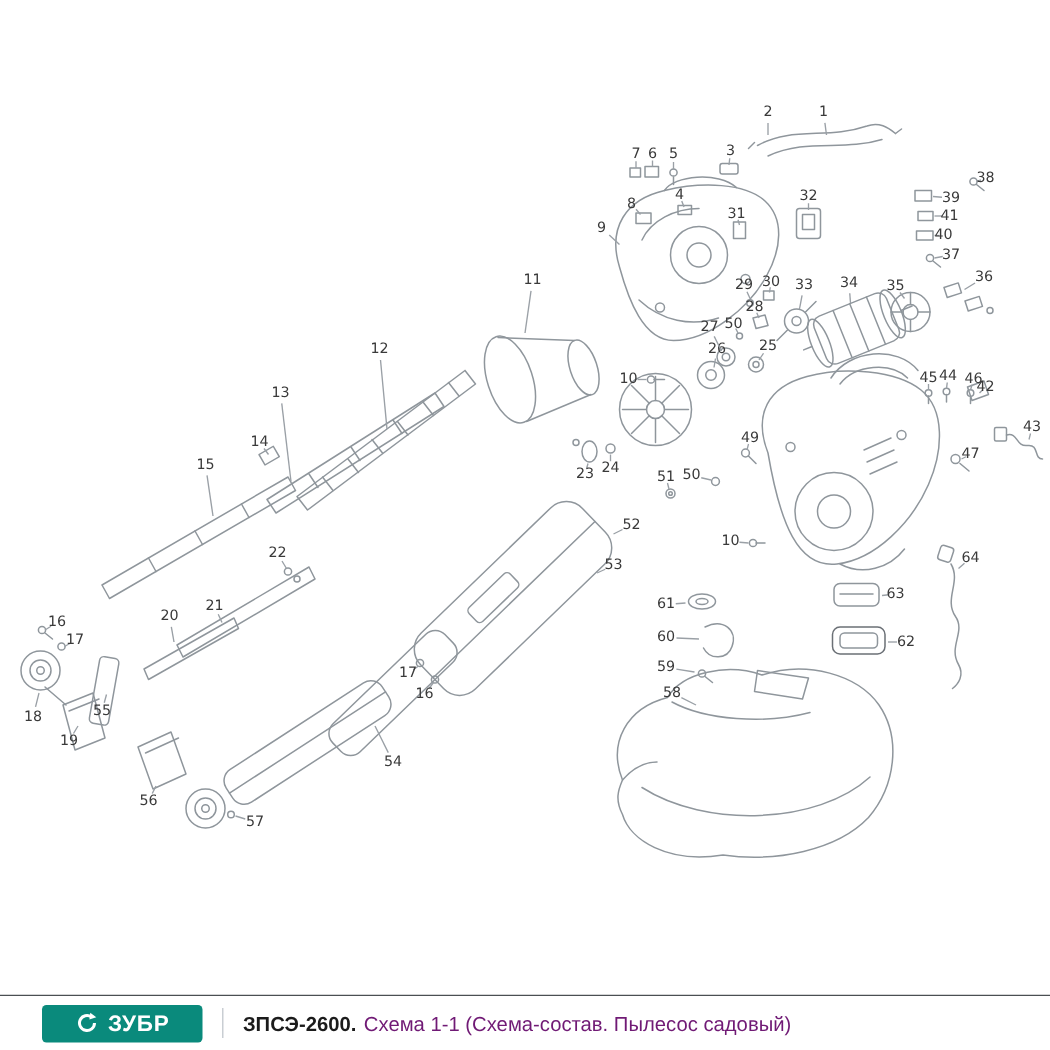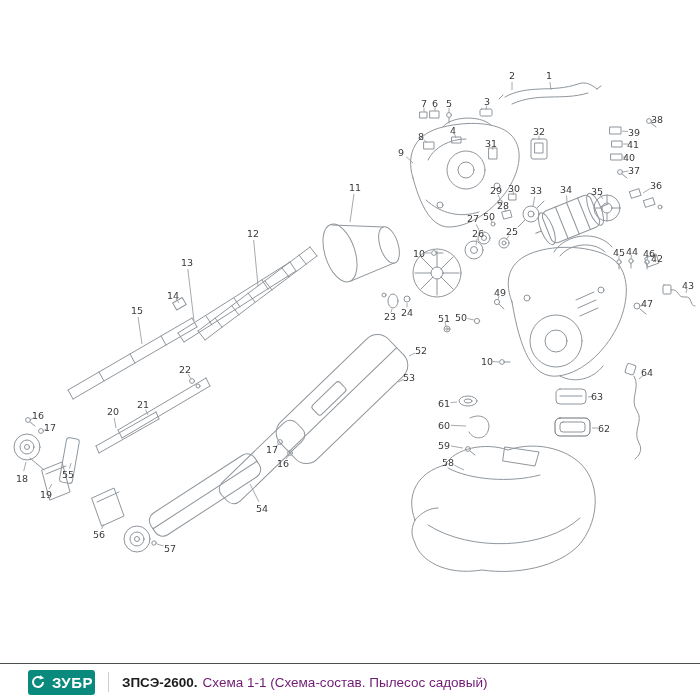--- a/index.html
+++ b/index.html
@@ -16,21 +16,21 @@
   }
   #callout-layer line{stroke:#9aa0a6;stroke-width:0.9;}
   .footer-rule{width:700px;height:1px;background:#4a4f52;}
   .footer{
     height:36px;display:flex;align-items:center;
     padding-left:28px;box-sizing:border-box;gap:13px;
   }
   .logo{
     background:#0a8a7c;color:#ffffff;border-radius:3px;
     display:flex;align-items:center;gap:6px;
-    padding:4px 2px;font-weight:bold;font-size:15px;letter-spacing:0.5px;text-align:right;
+    padding:4px 22px;font-weight:bold;font-size:15px;letter-spacing:0.5px;text-align:right;
   }
   .footer-sep{width:1px;height:20px;background:#c9ced3;}
   .footer-title{display:flex;align-items:baseline;gap:5px;font-size:13.5px;white-space:nowrap;}
   .model{font-weight:bold;color:#1b1b1b;}
   .subtitle{color:#701a75;}
 </style>
 </head>
 <body>
 
 <div class="canvas">

